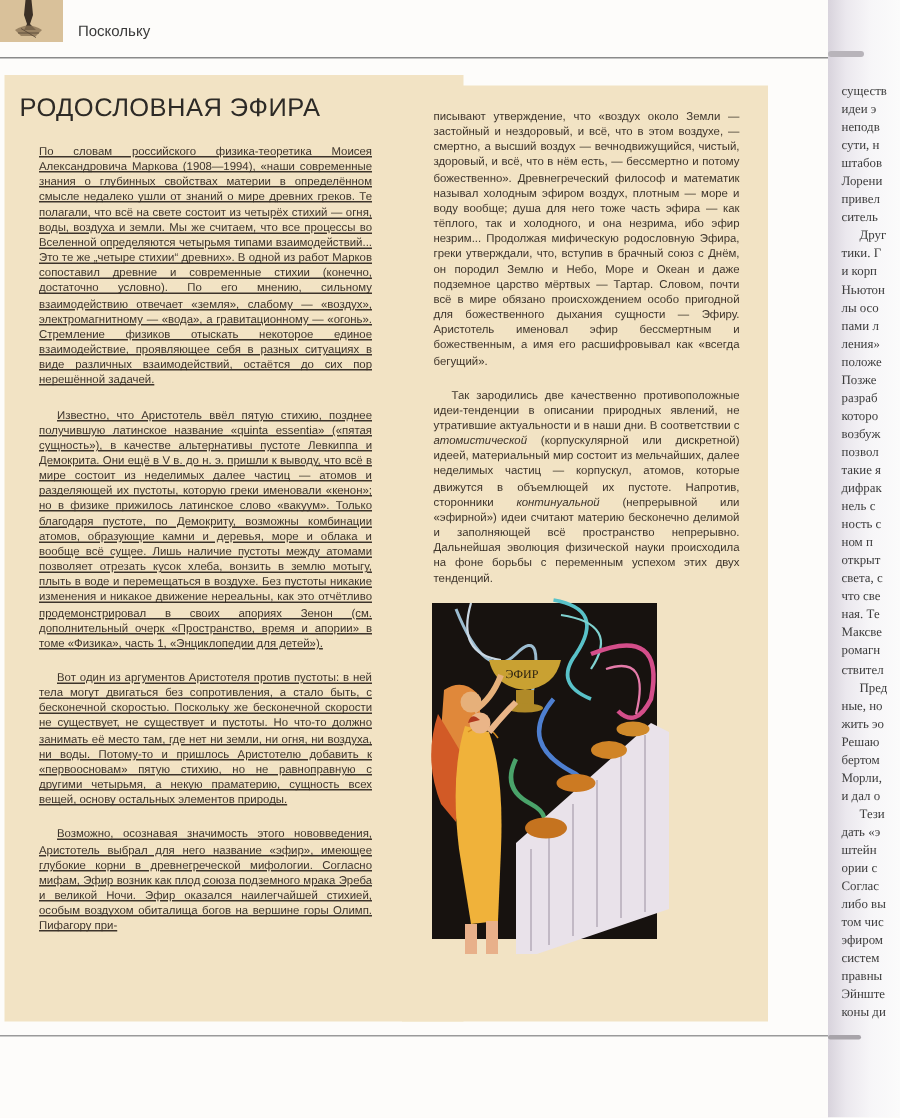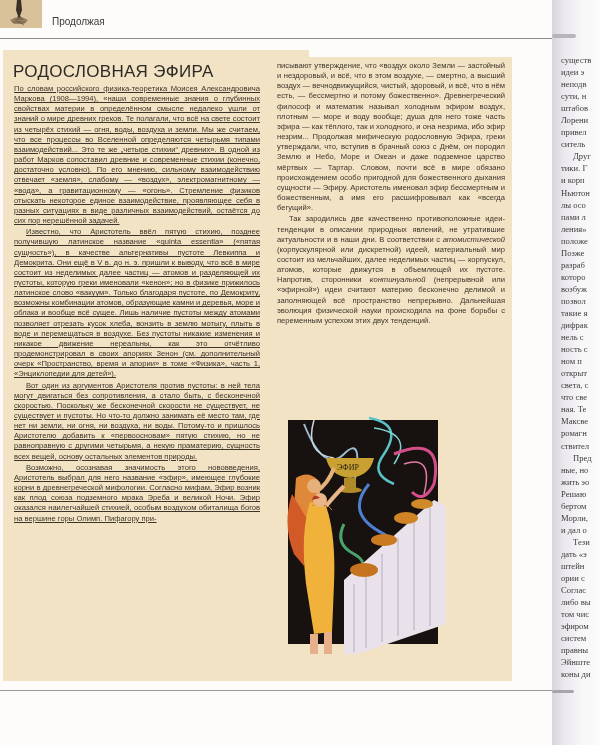--- a/index.html
+++ b/index.html
@@ -38,27 +38,27 @@
     }
     .box-title {
       position: absolute; left: 13px; top: 62px;
       font-size: 17px; letter-spacing: 0.3px; color: #2d2a26;
     }
     .col {
       position: absolute;
       font-size: 7.6px; line-height: 10.15px; color: #3d342b;
       text-align: justify; hyphens: auto;
     }
-    .col p { margin: 1px; text-indent: 12px; }
+    .col p { margin: 13px; text-indent: 12px; }
     .col p.first { text-indent: 0; }
     .col-left { left: 13px; top: 83px; width: 248px; text-decoration: underline; }
     .col-mid { left: 276px; top: 60px; width: 230px; }
     .col em { }
     .illustration {
-      position: absolute; left: 274px; top: 414px; width: 194px; height: 250px;
+      position: absolute; left: 274px; top: 396px; width: 194px; height: 250px;
     }
     .right-page {
       position: absolute; left: 552px; top: 0; width: 48px; height: 745px;
       background: linear-gradient(90deg, #d8d3dc 0%, #ebe8ee 25%, #f7f6f8 60%, #fbfbfb 100%);
       overflow: hidden;
       text-decoration: underline;
     }
     .right-page .rp-text {
       position: absolute; left: 9px; top: 54px; width: 120px;
       font-family: "Liberation Serif", serif; font-size: 8.6px; line-height: 12.05px;
@@ -80,21 +80,21 @@
 
 <div class="page-left"></div>
 
 <div class="header-thumb">
   <svg width="30" height="28" viewBox="0 0 30 28">
     <path d="M13 0 L17 0 L18 10 L16 16 L20 20 L12 20 L14 16 L12 10 Z" fill="#3b3026"></path>
     <path d="M6 20 Q15 14 24 20 L20 24 L10 24 Z" fill="#8a7355" opacity="0.8"></path>
     <path d="M8 22 L22 22 M10 19 L20 25" stroke="#5a4a38" stroke-width="0.6"></path>
   </svg>
 </div>
-<div class="header-title">Продолжая</div>
+<div class="header-title">Поскольку</div>
 <div class="header-rule"></div>
 
 <div class="box"></div>
 <div class="box-right"></div>
 
 <div class="box-title">РОДОСЛОВНАЯ ЭФИРА</div>
 
 <div class="col col-left">
   <p class="first">По словам российского физика-теоретика Моисея Александровича Маркова (1908—1994), «наши современные знания о глубинных свойствах материи в определённом смысле недалеко ушли от знаний о мире древних греков. Те полагали, что всё на свете состоит из четырёх стихий — огня, воды, воздуха и земли. Мы же считаем, что все процессы во Вселенной определяются четырьмя типами взаимодействий... Это те же „четыре стихии“ древних». В одной из работ Марков сопоставил древние и современные стихии (конечно, достаточно условно). По его мнению, сильному взаимодействию отвечает «земля», слабому — «воздух», электромагнитному — «вода», а гравитационному — «огонь». Стремление физиков отыскать некоторое единое взаимодействие, проявляющее себя в разных ситуациях в виде различных взаимодействий, остаётся до сих пор нерешённой задачей.</p>
   <p>Известно, что Аристотель ввёл пятую стихию, позднее получившую латинское название «quinta essentia» («пятая сущность»), в качестве альтернативы пустоте Левкиппа и Демокрита. Они ещё в V в. до н. э. пришли к выводу, что всё в мире состоит из неделимых далее частиц — атомов и разделяющей их пустоты, которую греки именовали «кенон»; но в физике прижилось латинское слово «вакуум». Только благодаря пустоте, по Демокриту, возможны комбинации атомов, образующие камни и деревья, море и облака и вообще всё сущее. Лишь наличие пустоты между атомами позволяет отрезать кусок хлеба, вонзить в землю мотыгу, плыть в воде и перемещаться в воздухе. Без пустоты никакие изменения и никакое движение нереальны, как это отчётливо продемонстрировал в своих апориях Зенон (см. дополнительный очерк «Пространство, время и апории» в томе «Физика», часть 1, «Энциклопедии для детей»).</p>

